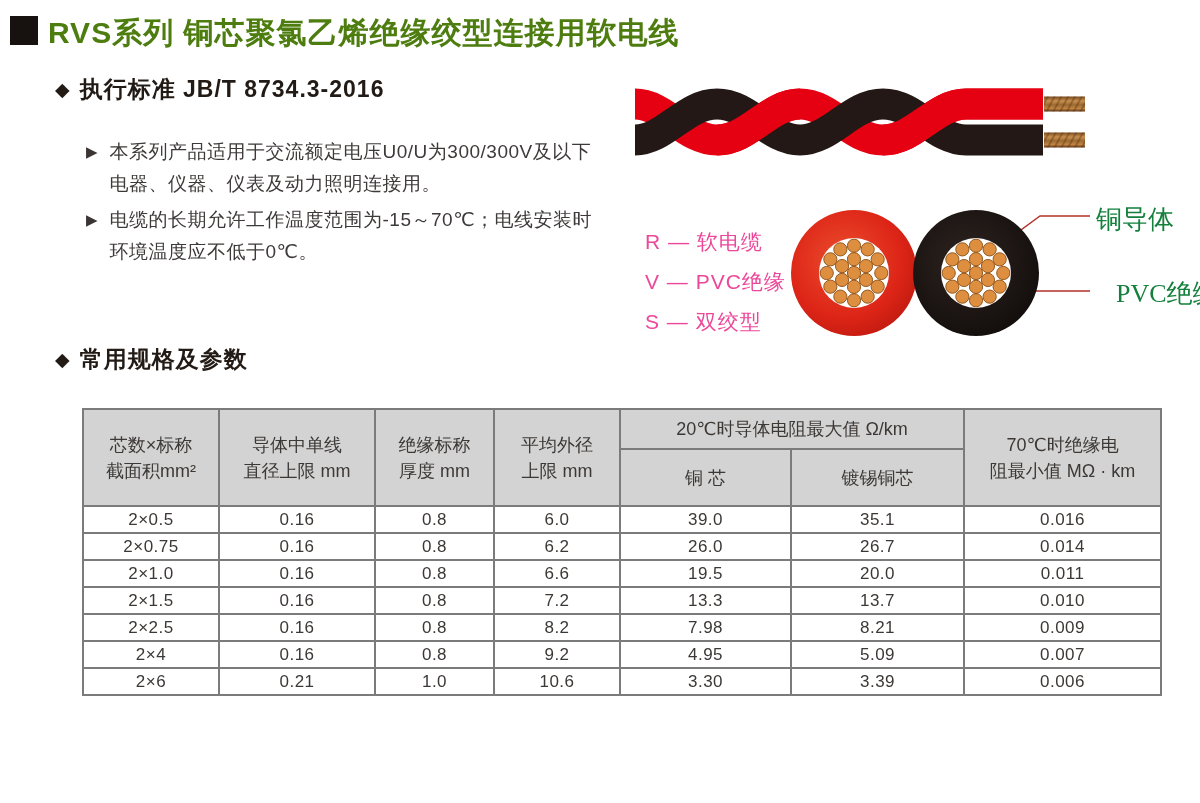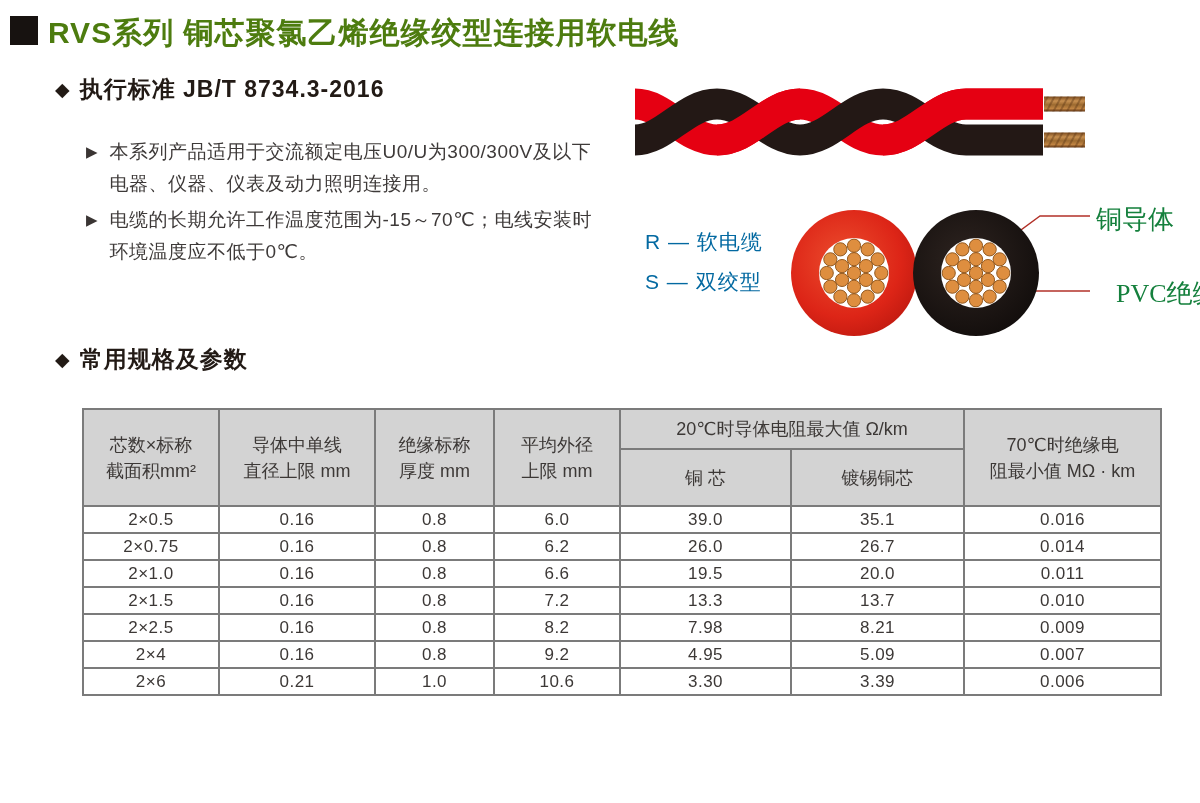--- a/index.html
+++ b/index.html
@@ -21,21 +21,21 @@
   .bullets { position:absolute; left:86px; top:136px; width:560px; }
   .bullet  { display:flex; gap:12px; margin-bottom:4px; }
   .bullet .tri  { font-size:15px; line-height:32px; color:#3a3533; flex:0 0 auto; }
   .bullet .txt  { font-size:19px; line-height:32px; color:#3e3a39; white-space:pre-line; letter-spacing:0.5px; }
 
   
   #wire-photo    { position:absolute; left:633px; top:82px; }
   #cross-section { position:absolute; left:778px; top:203px; }
 
   .code-legend { position:absolute; left:645px; top:222px; font-size:21px; line-height:40px;
-                 color:#0369a1; letter-spacing:1px; }
+                 color:#ec4899; letter-spacing:1px; }
 
   .callout-label { position:absolute; font-family:"Liberation Serif","DejaVu Serif",serif;
                    font-size:26px; color:#15803d; white-space:nowrap; }
   #label-conductor  { left:1096px; top:202px; }
   #label-insulation { left:1092px; top:276px;margin-left:24px; }
 
   
   .spec-table { position:absolute; left:82px; top:408px; width:1078px;
                 border-collapse:collapse; table-layout:fixed;
                 font-size:17px; color:#3c3836; text-align:center; }
@@ -94,20 +94,21 @@
   <g>
     <rect x="411" y="14.5" width="41" height="15" fill="url(#cu)"></rect>
     <rect x="411" y="14.5" width="41" height="15" fill="url(#hatch)"></rect>
     <rect x="411" y="50.5" width="41" height="15" fill="url(#cu)"></rect>
     <rect x="411" y="50.5" width="41" height="15" fill="url(#hatch)"></rect>
   </g>
 </svg>
 
 <div class="code-legend">
   <div>R — 软电缆</div>
+  <div>V — PVC绝缘</div>
   <div>S — 双绞型</div>
 </div>
 
 <svg id="cross-section" width="314" height="148" viewBox="0 0 314 148">
   <defs>
     <radialGradient id="redIns" cx="0.42" cy="0.4" r="0.75">
       <stop offset="0" stop-color="#ec4e2e"></stop>
       <stop offset="0.6" stop-color="#dd2517"></stop>
       <stop offset="1" stop-color="#b5150d"></stop>
     </radialGradient>

